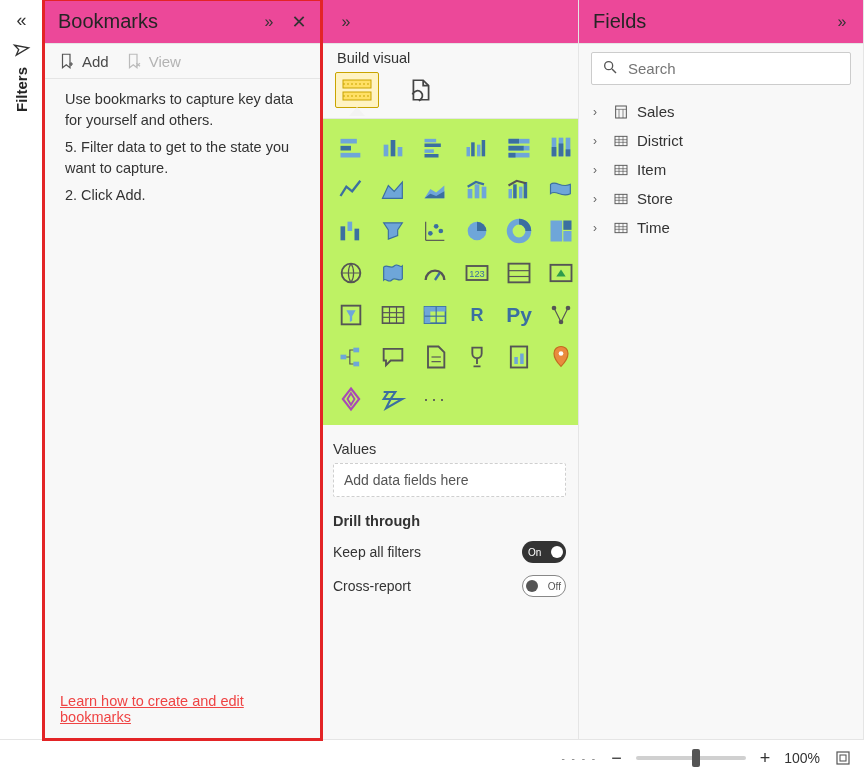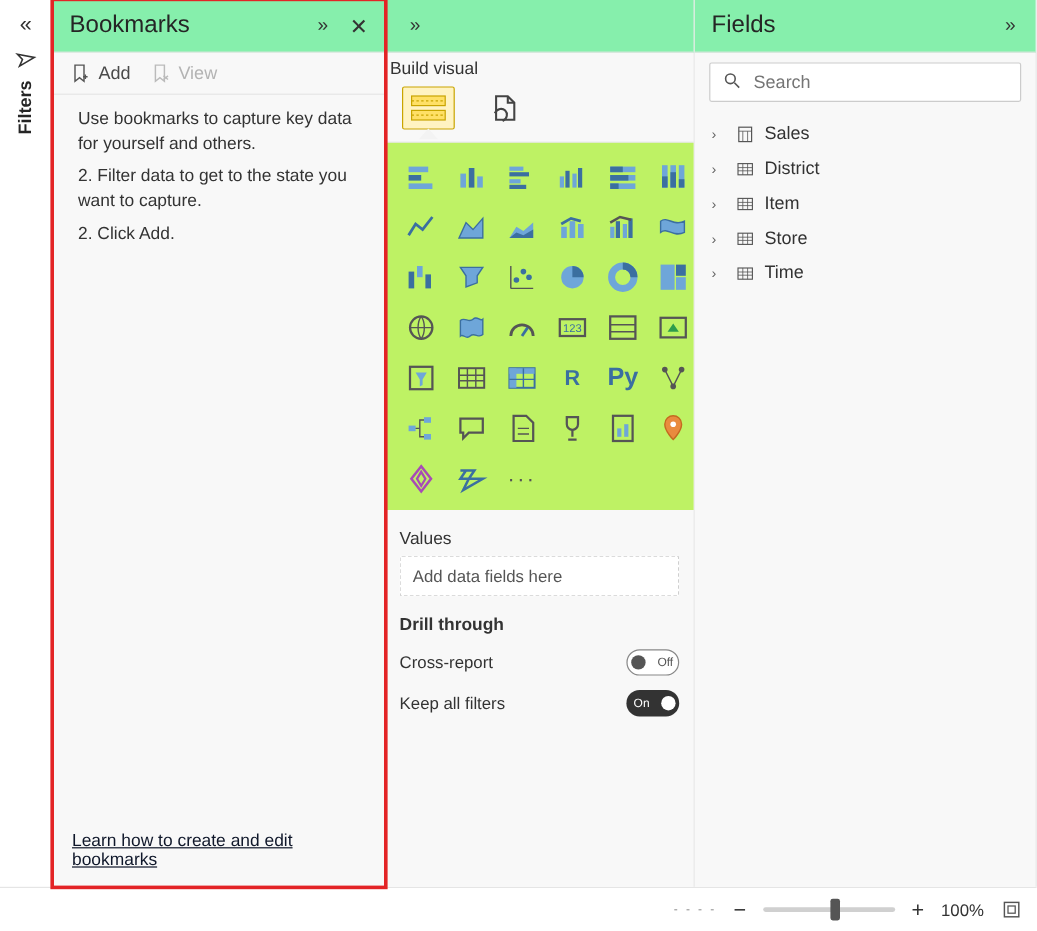--- a/index.html
+++ b/index.html
@@ -4,37 +4,37 @@
 <style>
   * { box-sizing: border-box; }
   html, body { margin:0; padding:0; font-family: "Segoe UI", Arial, sans-serif; background:#fff; color:#222; }
   .stage { width:864px; height:776px; position:relative; background:#fff; }
   .panels { display:flex; height:740px; border-bottom:1px solid #e5e5e5; }
   .filters-col { width:44px; border-right:1px solid #e5e5e5; display:flex; flex-direction:column; align-items:center; padding-top:6px; }
   .filters-col .chev { font-size:18px; color:#333; width:100%; text-align:center; padding:4px 0; }
   .filters-col .arrow { font-size:18px; margin:4px 0 8px 0; color:#333; transform:rotate(-10deg); }
   .filters-col .vlabel { writing-mode:vertical-rl; transform:rotate(180deg); font-size:15px; font-weight:600; color:#252525; }
   .pane { border-right:1px solid #e5e5e5; display:flex; flex-direction:column; background:#f8f8f8; }
-  .pane-header { display:flex; align-items:center; justify-content:space-between; padding:6px 10px 6px 14px; height:44px; background:#86efac; border-bottom:1px solid #e5e5e5;}
+  .pane-header { display:flex; align-items:center; justify-content:space-between; padding:6px 10px 6px 14px; height:44px; background:#ec4899; border-bottom:1px solid #e5e5e5;}
   .pane-title { font-size:20px; font-weight:400; color:#252525; }
   .pane-actions { display:flex; gap:8px; align-items:center; }
   .chev-btn, .close-btn { width:22px; height:22px; display:flex; align-items:center; justify-content:center; font-size:16px; color:#333; cursor:pointer; }
   .close-btn { font-size:18px; }
 
   .bookmarks { width:277px; position:relative; outline:3px solid #e32426; outline-offset:-1px;}
   .bm-toolbar { display:flex; gap:16px; padding:8px 14px; border-bottom:1px solid #e5e5e5; background:#f8f8f8;}
   .bm-btn { display:flex; align-items:center; gap:6px; font-size:15px; color:#4a4a4a; cursor:pointer; }
   .bm-btn.disabled { color:#b3b3b3; cursor:default; }
   .bm-body { padding:10px 16px 4px 16px; font-size:14.5px; color:#333; line-height:1.45; flex:1; overflow:auto; }
   .bm-body p { margin:0 0 6px 5px; }
   .bm-footer { padding:8px 16px 14px 16px; font-size:14.5px; }
-  .bm-footer a { color:#0f172a; text-decoration:underline; }
+  .bm-footer a { color:#ef4444; text-decoration:underline; }
 
   .viz { width:258px; background:#f8f8f8;}
-  .viz-sub { padding:6px 12px 0 4px; font-size:14.5px; color:#333; }
+  .viz-sub { padding:6px 12px 0 16px; font-size:14.5px; color:#333; }
   .viz-tabs { display:flex; gap:20px; padding:6px 12px 0 14px; position:relative; }
   .tab-box { width:44px; height:36px; display:flex; align-items:center; justify-content:center; border:1px solid transparent; cursor:pointer;}
   .tab-box.active { background:#fff3c2; border:1px solid #c9a400; border-radius:2px;}
   .tab-caret { position:absolute; left:28px; bottom:-8px; width:0;height:0;border-left:8px solid transparent;border-right:8px solid transparent;border-bottom:9px solid #f3f3f3;}
   .viz-divider{ height:1px; background:#e5e5e5; margin:10px 0 0 0;}
   .viz-grid { display:grid; grid-template-columns: repeat(6, 36px); gap:6px 6px; padding:10px 12px 8px 12px; background:#bef264;}
   .vicon { width:36px; height:36px; display:flex; align-items:center; justify-content:center; cursor:pointer; border-radius:2px; }
   .vicon svg { width:28px; height:28px; }
   .section-label { padding:16px 12px 6px 12px; font-size:14.5px; color:#333; }
   .dropzone { margin:0 12px; border:1px dashed #cfcfcf; background:#fff; padding:8px 10px; font-size:14px; color:#555; border-radius:2px;}
@@ -96,21 +96,21 @@
             <svg width="18" height="18" viewBox="0 0 24 24">
                 <path d="M6 3h10v18l-5-4-5 4V3z" fill="none" stroke="#bbb" stroke-width="1.6"></path>
                 <path d="M15 15l5 4M15 19l5-4" stroke="#bbb" stroke-width="1.6"></path>
               </svg>
           </span>
           <span>View</span>
         </div>
       </div>
       <div class="bm-body">
         <p>Use bookmarks to capture key data for yourself and others.</p>
-        <p>2. Filter data to get to the state you want to capture.</p>
+        <p>5. Filter data to get to the state you want to capture.</p>
         <p>2. Click Add.</p>
       </div>
       <div class="bm-footer">
         <a href="#">Learn how to create and edit bookmarks</a>
       </div>
     </div>
 
     <div class="pane viz">
       <div class="pane-header">
         <div class="pane-actions">
@@ -401,29 +401,29 @@
         <div class="vicon">
             <span style="font-size:18px;color:#555;letter-spacing:2px;">···</span>
           </div>
       </div>
 
       <div class="section-label">Values</div>
       <div class="dropzone">Add data fields here</div>
 
       <div class="section-label" style="font-weight:600;">Drill through</div>
       <div class="dt-row">
+        <span>Keep all filters</span>
+        <div class="toggle on">
+            <span>On</span>
+          </div>
+      </div>
+      <div class="dt-row">
         <span>Cross-report</span>
         <div class="toggle off">
             <span>Off</span>
-          </div>
-      </div>
-      <div class="dt-row">
-        <span>Keep all filters</span>
-        <div class="toggle on">
-            <span>On</span>
           </div>
       </div>
     </div>
 
     <div class="pane fields">
       <div class="pane-header">
         <div class="pane-title">Fields</div>
         <div class="pane-actions">
           <div class="chev-btn">»</div>
         </div>

